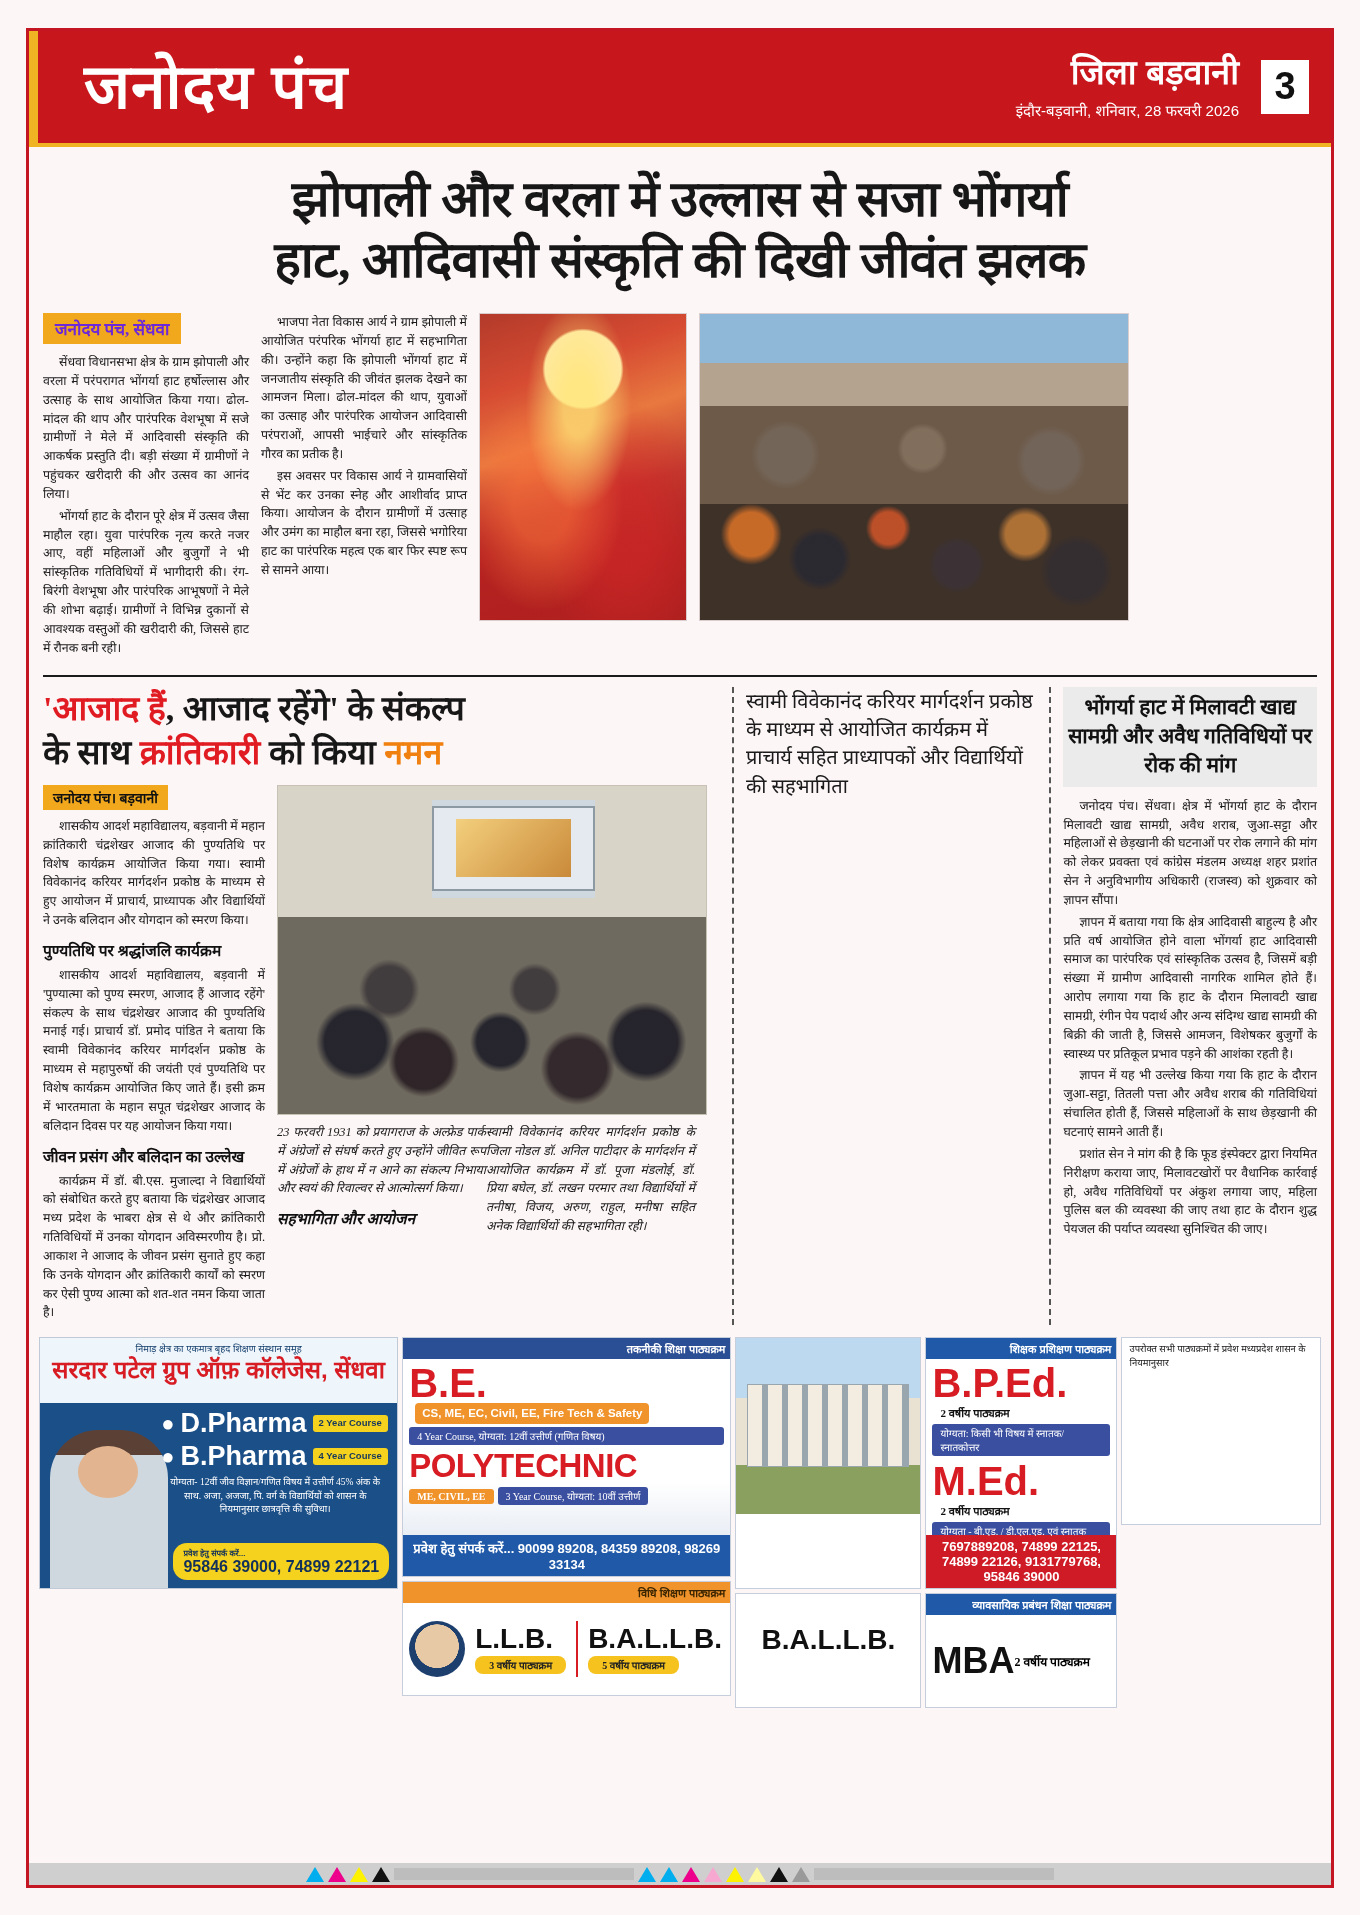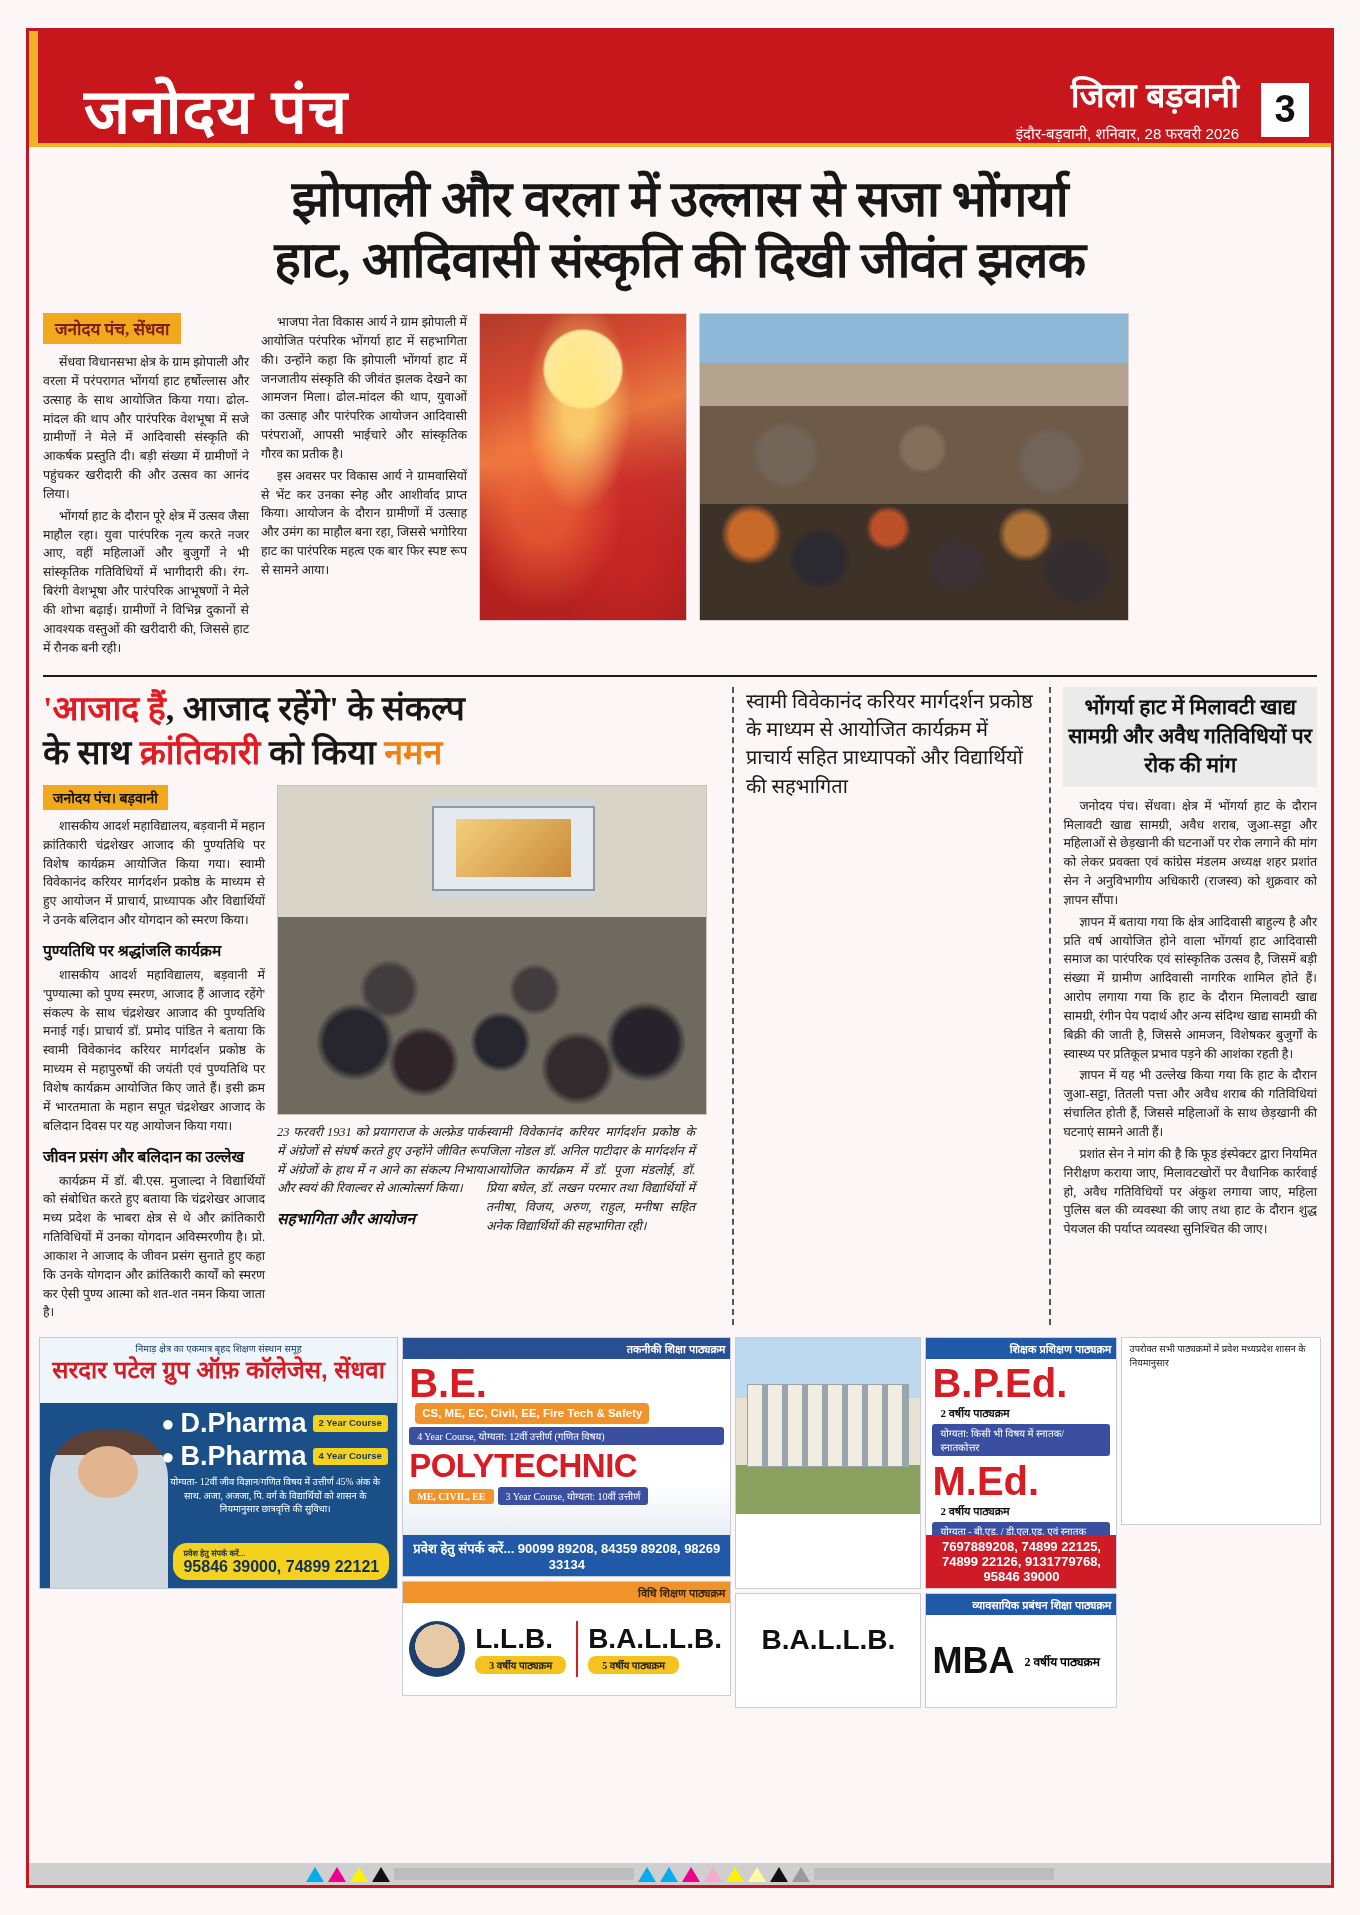--- a/index.html
+++ b/index.html
@@ -22,21 +22,21 @@
     border: 3px solid #c41622;
     background: #fdf6f7;
     display: flex; flex-direction: column;
   }
 
   
   .masthead {
     position: relative;
     height: 116px;
     background: #c8161d;
-    display: flex; align-items: flex-end;
+    display: flex; align-items: center;
     border-bottom: 4px solid #f0b323;
     flex: none;
   }
   .masthead::before {
     content: ""; position: absolute; left: 0; top: 0; bottom: 0;
     width: 9px; background: #f0b323;
   }
   .mast-title {
     color: #ffffff;
     font-size: 62px;
@@ -85,21 +85,21 @@
 
   
   .lead-block {
     display: flex; gap: 12px;
     padding: 8px 14px 10px 14px;
     flex: none;
   }
   .lead-col { width: 206px; }
   .tagline {
     display: inline-block;
-    background: #f2a81c; color: #7f1d1d;
+    background: #f2a81c; color: #6d28d9;
     font-weight: bold; font-size: 17px;
     padding: 4px 12px; margin-bottom: 9px;
     font-family: "Liberation Serif", "DejaVu Serif", serif;
   }
   p.body {
     font-size: 12.4px; line-height: 1.52;
     text-align: justify; text-indent: 16px;
     color: #1a1a1a; margin-bottom: 3px;
     font-family: "Liberation Serif", "DejaVu Serif", serif;
   }
@@ -325,21 +325,21 @@
     font-family:"Liberation Sans","DejaVu Sans",sans-serif; display:inline-block;
   }
   .ad-bped .yr{
     display:inline-block; color:#111; font-size:11px; font-weight:bold;
     margin-left:8px; line-height:1.25; vertical-align:middle;
   }
   .ad-bped .strip{
     background:#3b4fa0; color:#fff; font-size:10px; padding:2px 8px;
     margin:3px 0 5px 0; border-radius:3px;
   }
-  .ad-mba { height:92px; padding:8px 6px; display:flex; align-items:center; gap:10px; }
+  .ad-mba { height:92px; padding:8px 6px; display:flex; align-items:center; }
   .ad-mba .mbabig{
     font-size:36px; font-weight:bold; color:#111; line-height:1;
     font-family:"Liberation Sans","DejaVu Sans",sans-serif;
   }
   .ad-building{
     width:100%; height:176px;
     background: linear-gradient(180deg,#bcd9ef 0 34%, #e9e1d2 34% 72%, #8aa05f 72% 100%);
     position:relative;
   }
   .ad-building::after{

